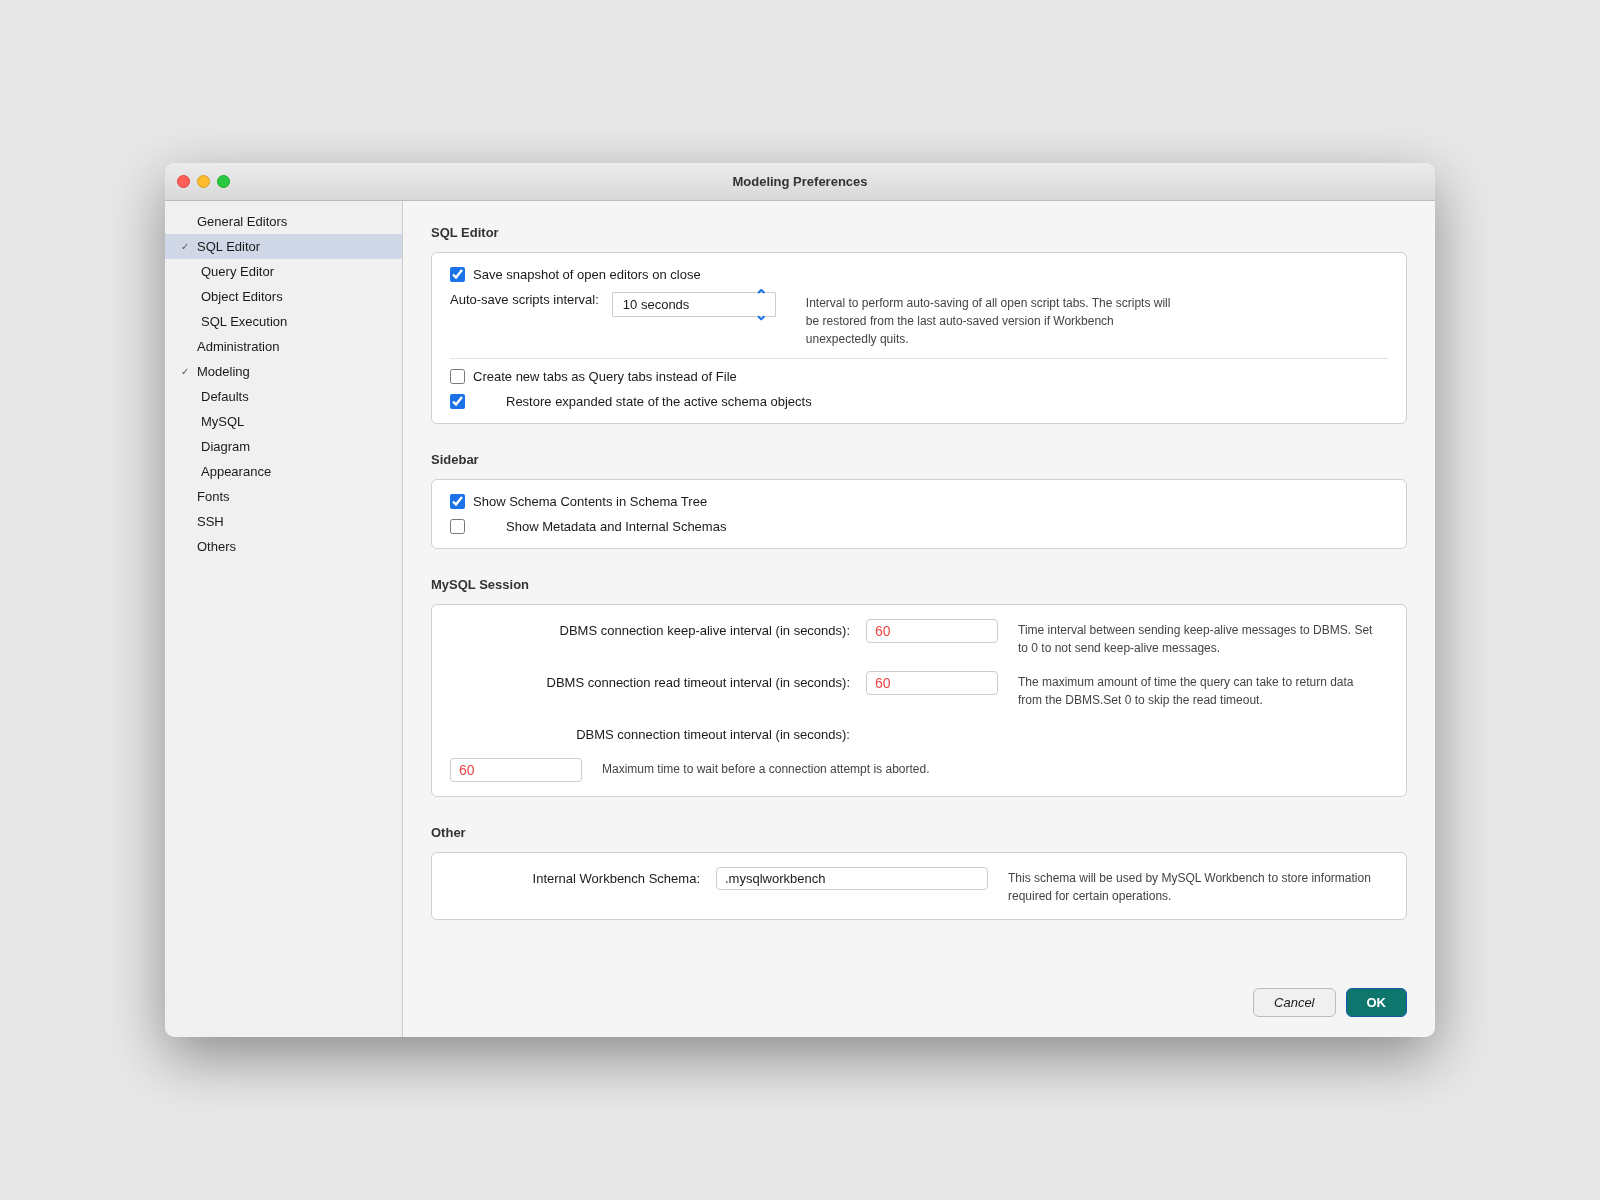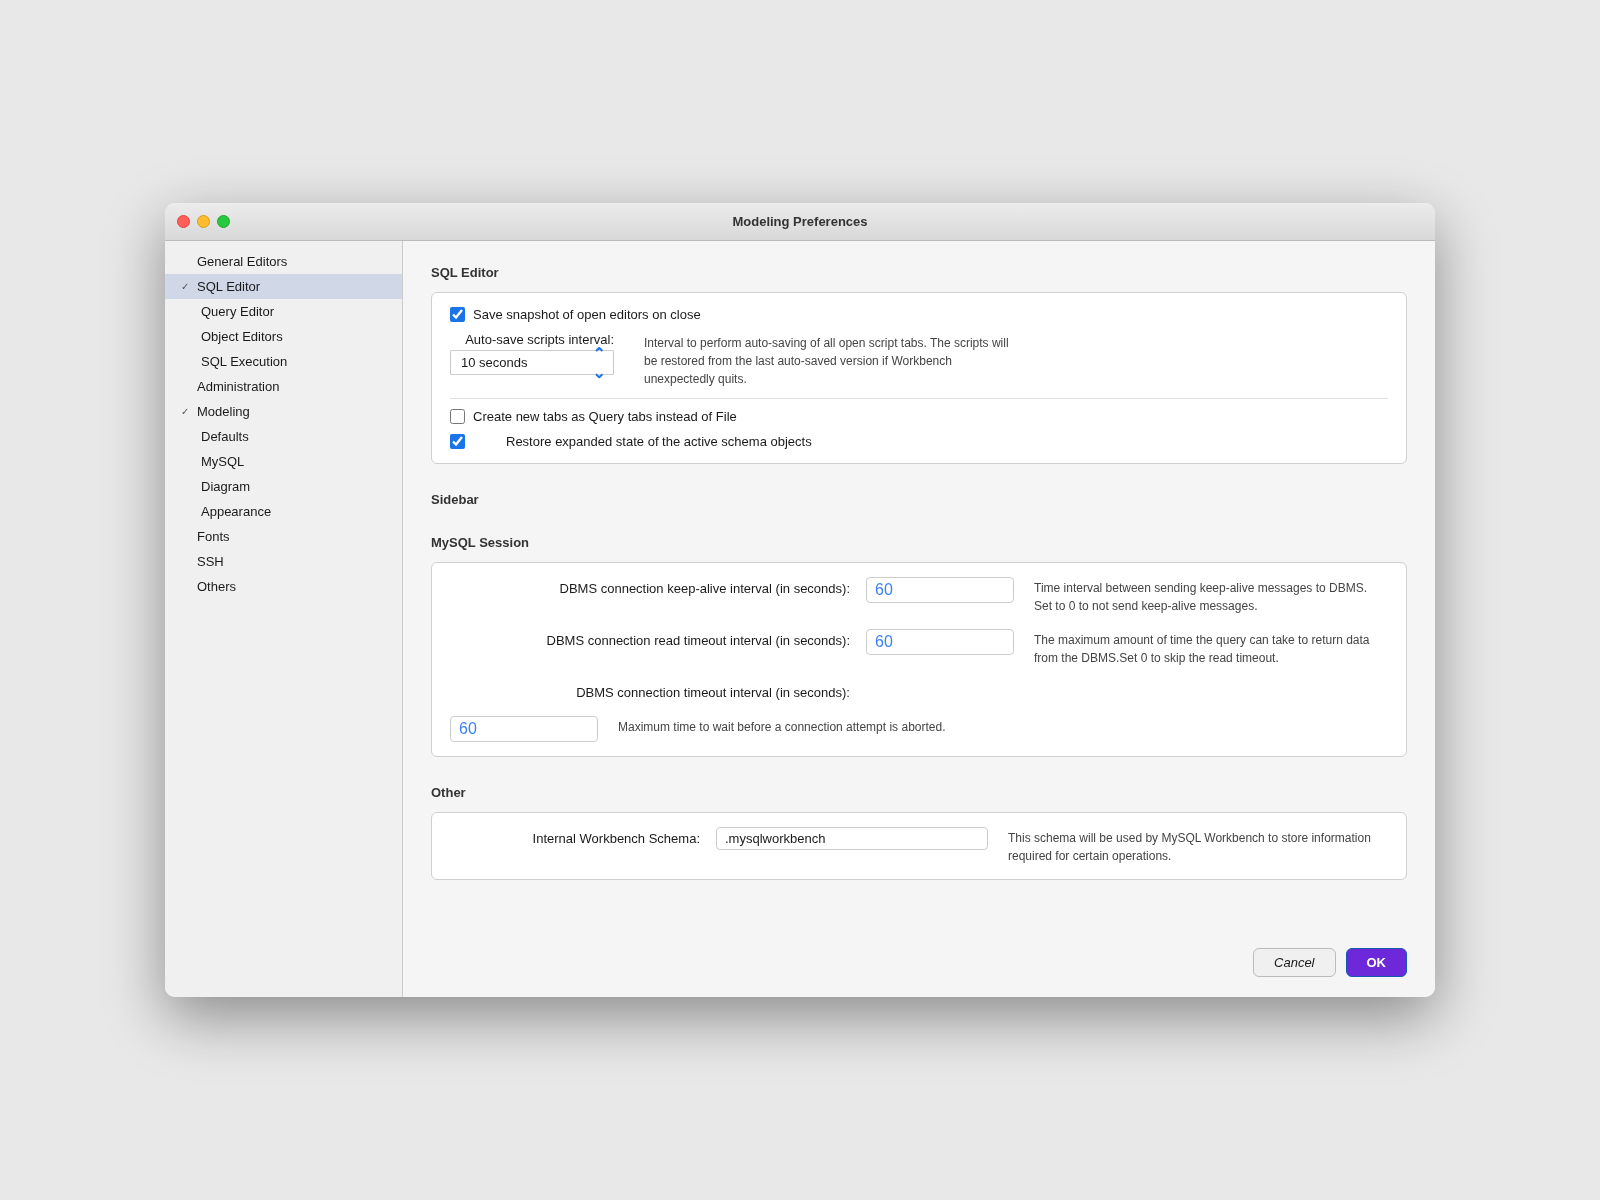--- a/index.html
+++ b/index.html
@@ -121,24 +121,23 @@
     }
     .autosave-row {
       display: flex;
       align-items: flex-start;
       gap: 30px;
       margin-top: 6px;
       margin-bottom: 10px;
     }
     .autosave-left {
       display: flex;
-      align-items: flex-end;
-      gap: 3px;
+      align-items: flex-start;
+      gap: 13px;
       flex-shrink: 0;
-      flex-direction: column;
     }
     .autosave-label {
       font-size: 13px;
       color: #1a1a1a;
     }
     .select-wrapper {
       position: relative;
       display: inline-block;
     }
     .select-wrapper select {
@@ -187,24 +186,24 @@
     }
     .field-input-desc {
       display: flex;
       align-items: flex-start;
       gap: 20px;
     }
     .field-input {
       border: 1px solid #ccc;
       border-radius: 4px;
       padding: 3px 8px;
-      font-size: 16px;
-      width: 148px;
+      font-size: 14px;
+      width: 132px;
       background: #fff;
-      color: #3b82f6;
+      color: #ef4444;
     }
     .field-desc {
       font-size: 12px;
       color: #444;
       line-height: 1.5;
       max-width: 360px;
       padding-top: 2px;
     }
     
     .other-field-row {
@@ -249,21 +248,21 @@
       font-size: 13px;
       cursor: pointer;
       border: 1px solid #bbb;
     }
     .btn-cancel {
       background: #f0f0f0;
       color: #1a1a1a;
       font-style: italic;
     }
     .btn-ok {
-      background: #6d28d9;
+      background: #0f766e;
       color: #fff;
       border: 1px solid #1558b0;
       font-weight: 600;
     }
     .divider { height: 1px; background: #e0e0e0; margin: 10px 0; }
   </style>
 </head>
 <body>
 
 <div class="window">
@@ -376,20 +375,30 @@
 
             <div class="checkbox-row">
               <input type="checkbox" id="restore-expanded" checked="" style="">
               <label class="label-text" for="restore-expanded">Restore expanded state of the active schema objects</label>
             </div>
           </div>
         </div>
 
         <div class="section">
           <div class="section-header">Sidebar</div>
+          <div class="section-box">
+            <div class="checkbox-row">
+              <input type="checkbox" id="show-schema" checked="" style="">
+              <label class="label-text" for="show-schema">Show Schema Contents in Schema Tree</label>
+            </div>
+            <div class="checkbox-row">
+              <input type="checkbox" id="show-metadata" style="">
+              <label class="label-text" for="show-metadata">Show Metadata and Internal Schemas</label>
+            </div>
+          </div>
         </div>
 
         <div class="section">
           <div class="section-header">MySQL Session</div>
           <div class="section-box">
 
             <div class="field-row">
               <span class="field-label">DBMS connection keep-alive interval (in seconds):</span>
               <div class="field-input-desc">
                 <input class="field-input" type="text" value="60" style="">

